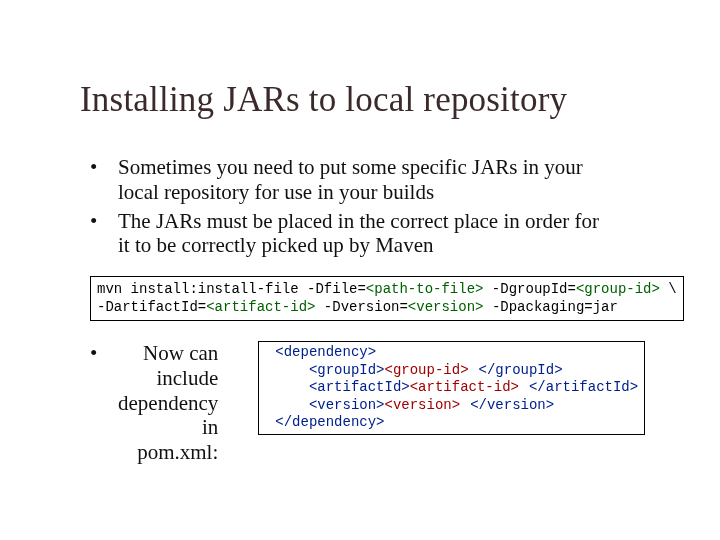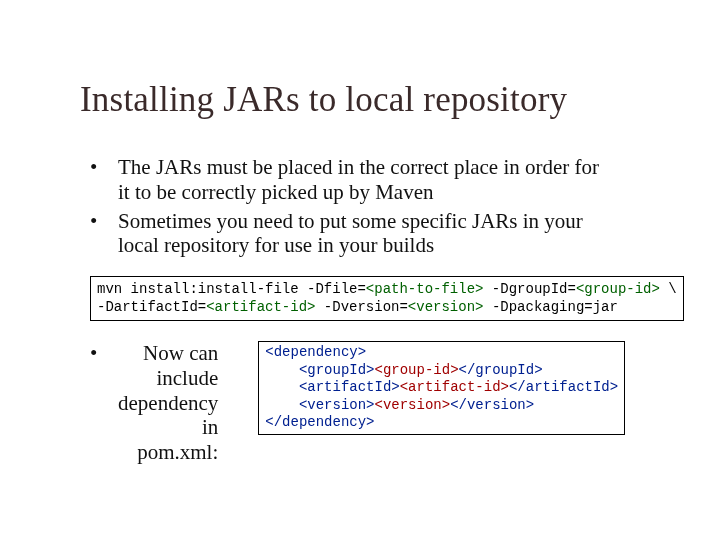--- a/index.html
+++ b/index.html
@@ -74,34 +74,34 @@
   .xml-block {
     border: 1px solid #000;
     font-family: "Courier New", Courier, monospace;
     font-size: 14px;
     line-height: 1.25;
     padding: 2px 6px;
     white-space: pre;
   }
   .g  { color: #006000; }   
   .r  { color: #a00000; }   
-  .bl { color: #002090; }   
+  .bl { color: #002090; margin-left: 10px; }   
 </style>
 </head>
 <body>
 
 <div class="slide">
 
   <div class="title-area">
     <span class="slide-title">Installing JARs to local repository</span>
   </div>
 
   <ul class="bullets">
+    <li>Sometimes you need to put some specific JARs in your local repository for use in your builds</li>
     <li>The JARs must be placed in the correct place in order for it to be correctly picked up by Maven</li>
-    <li>Sometimes you need to put some specific JARs in your local repository for use in your builds</li>
   </ul>
 
   <div class="code-block"><span>mvn install:install-file -Dfile=</span><span class="g">&lt;path-to-file&gt;</span><span> -DgroupId=</span><span class="g">&lt;group-id&gt;</span><span> \</span>
 <span>-DartifactId=</span><span class="g">&lt;artifact-id&gt;</span><span> -Dversion=</span><span class="g">&lt;version&gt;</span><span> -Dpackaging=jar</span></div>
 
   <div class="row">
     <ul class="bullets2">
       <li>Now can include dependency in pom.xml:</li>
     </ul>
     <div class="xml-block"><span class="bl">&lt;dependency&gt;</span>

